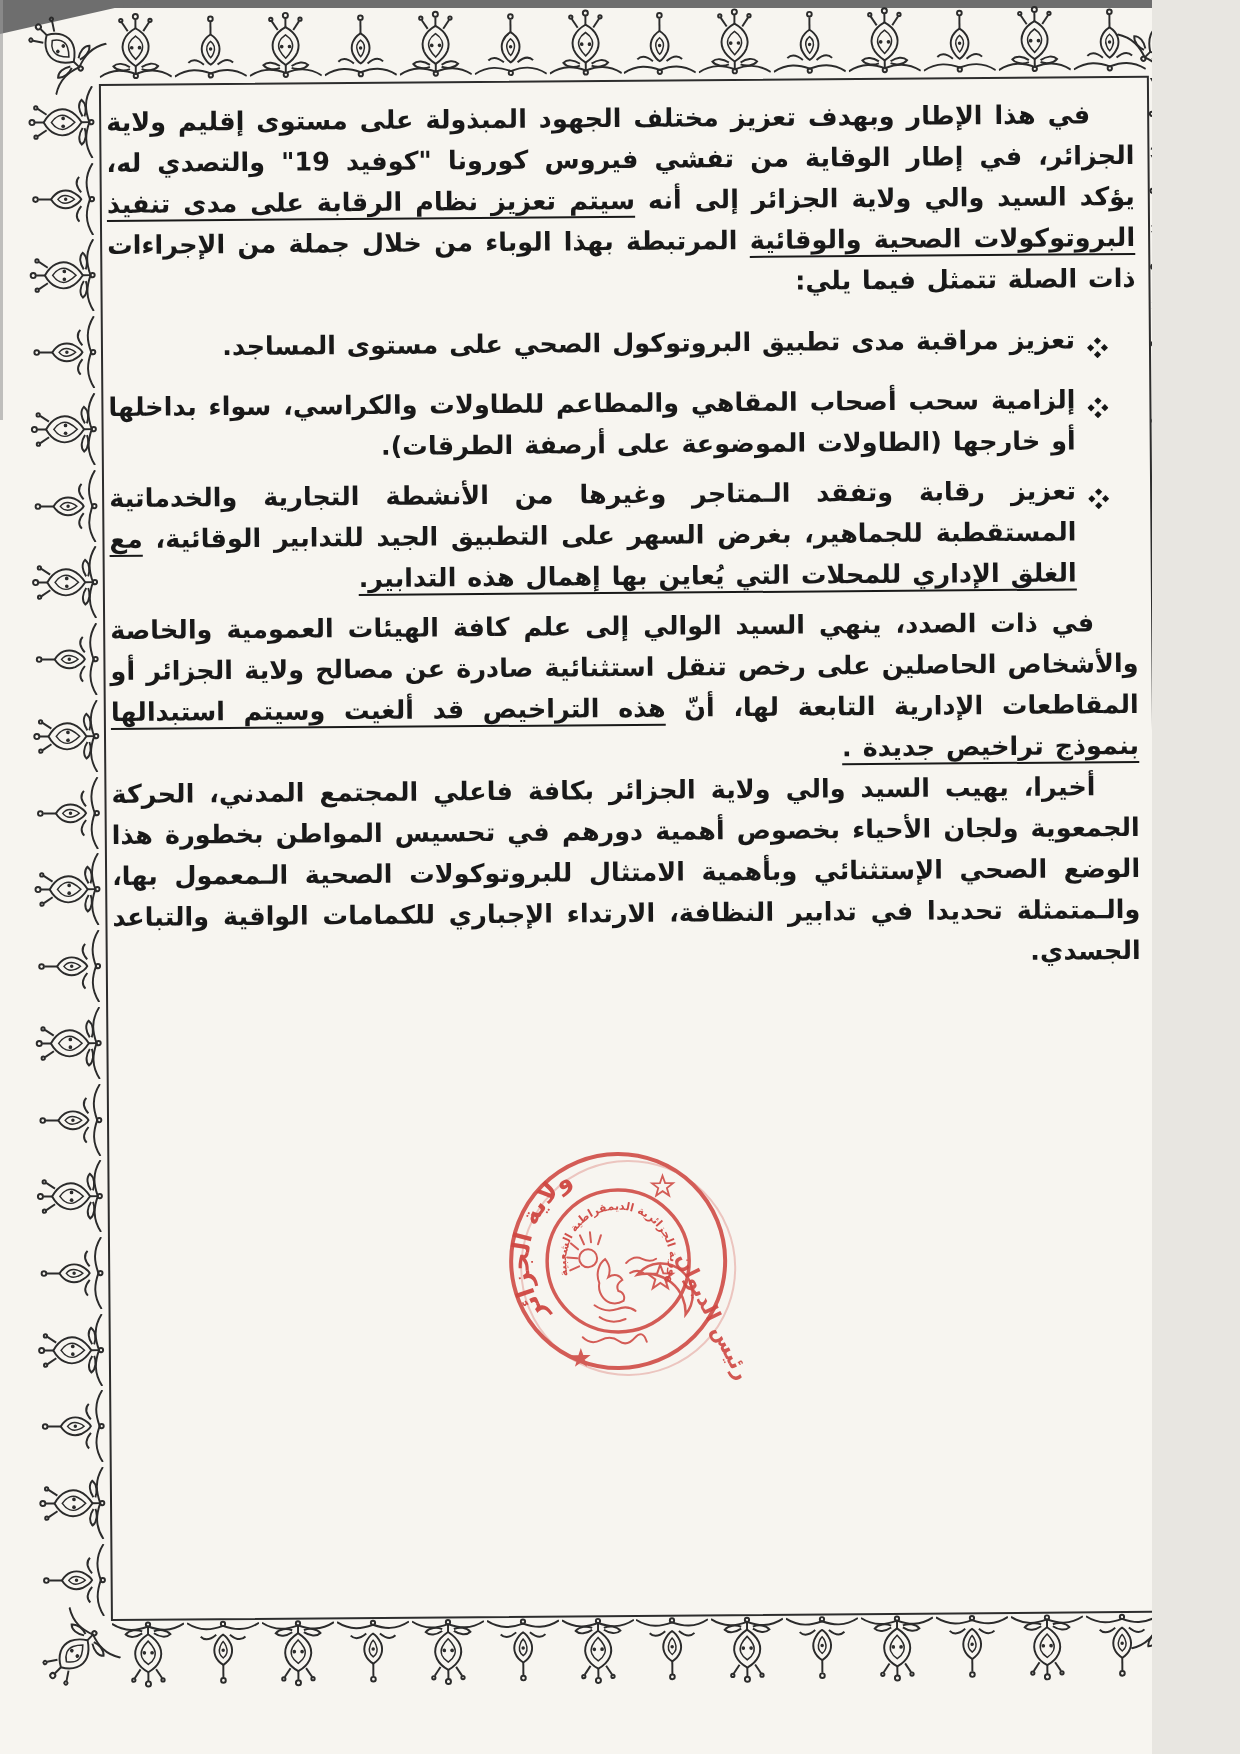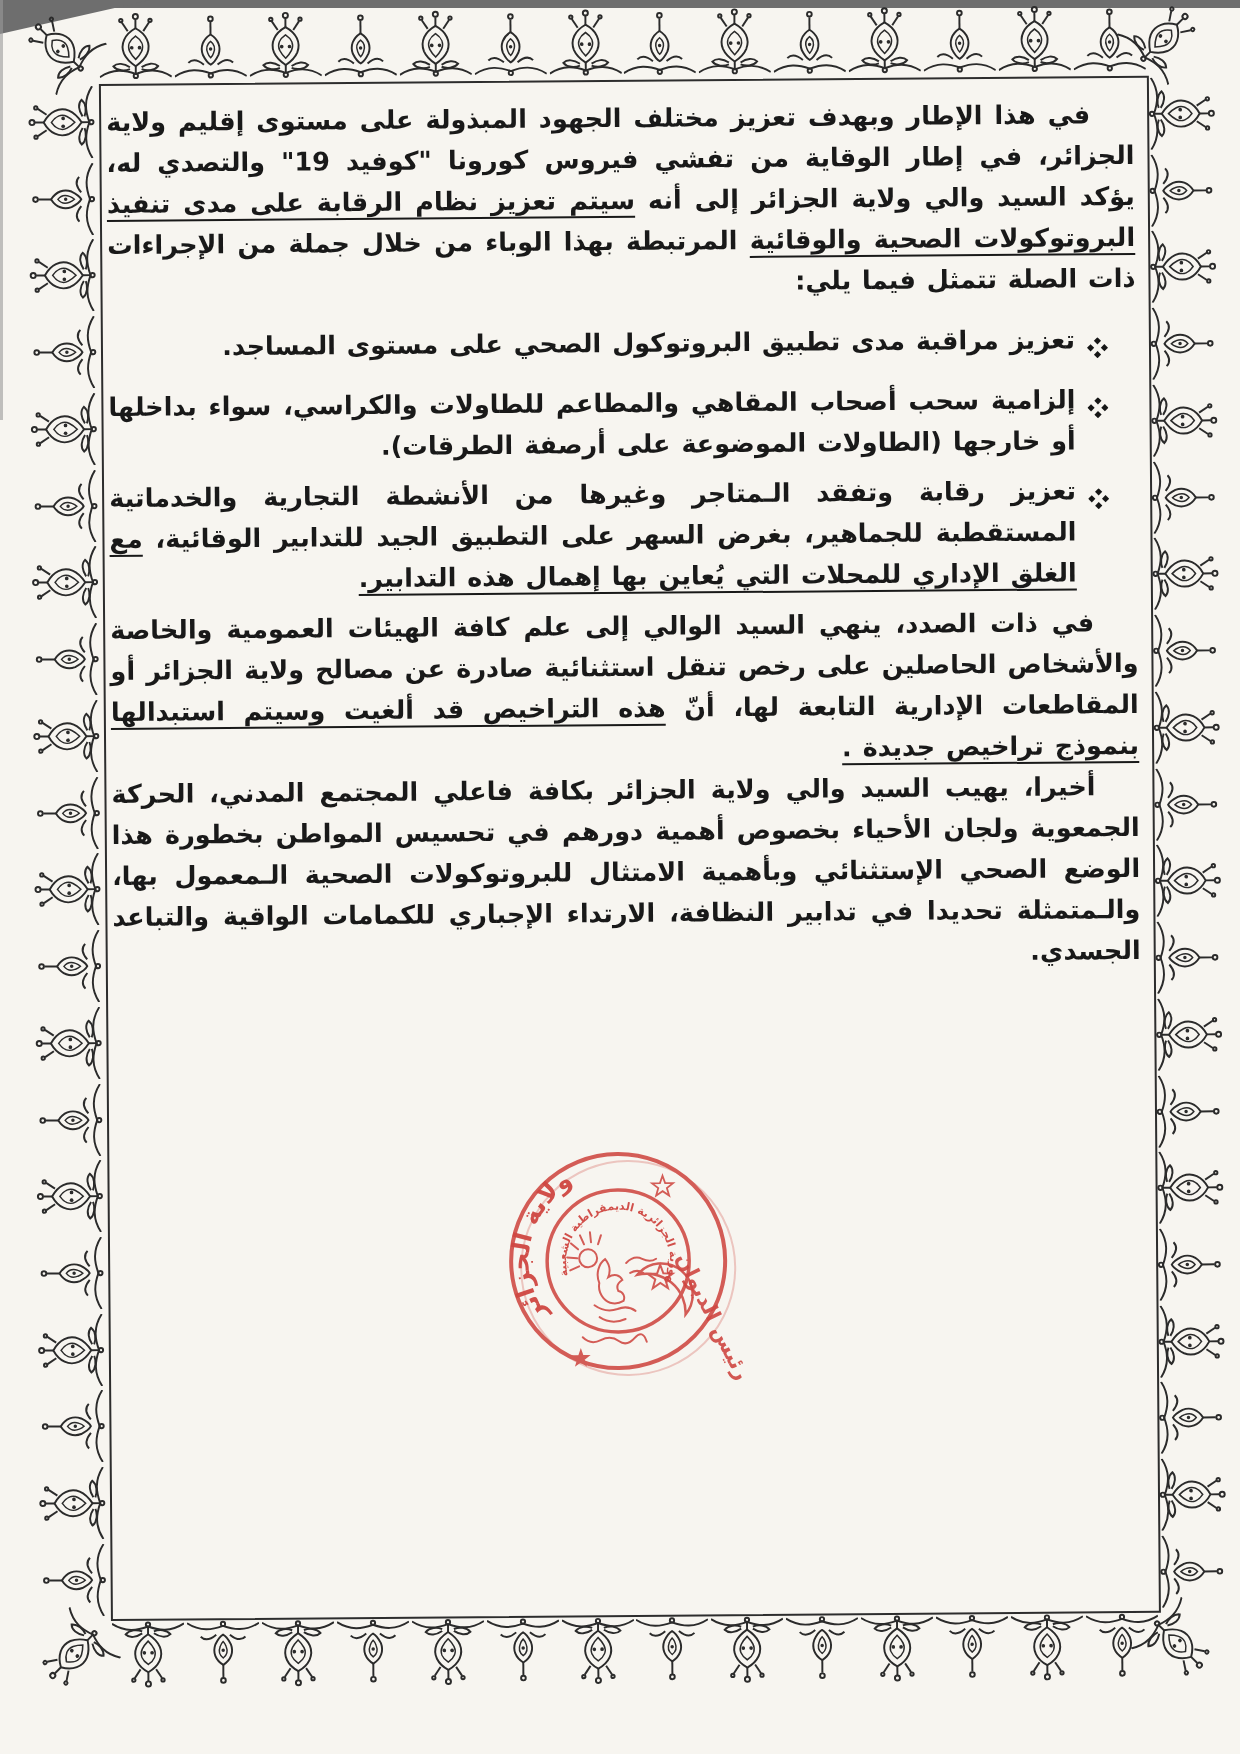--- a/index.html
+++ b/index.html
@@ -1,16 +1,16 @@
 <!DOCTYPE html>
 <html lang="ar"><head>
 <meta charset="utf-8">
 <style>
   html,body{margin:0;padding:0;background:#e8e6e1;}
-  #page{position:relative;width:1240px;height:1754px;background:#f7f5f0;overflow:hidden;
+  #page{position:relative;width:1152px;height:1754px;background:#f7f5f0;overflow:hidden;
         font-family:"DejaVu Sans",sans-serif;}
   
   .scan-top{position:absolute;top:0;left:0;width:100%;height:8px;background:#6e6e6e;}
   .scan-corner{position:absolute;top:0;left:0;width:0;height:0;
         border-top:34px solid #6e6e6e;border-right:150px solid transparent;}
   .scan-left{position:absolute;top:0;left:0;width:3px;height:420px;background:#9a9a9a;opacity:.6;}
 
   
   #sheet{position:absolute;inset:0;transform:rotate(-0.45deg);transform-origin:620px 860px;}
 

